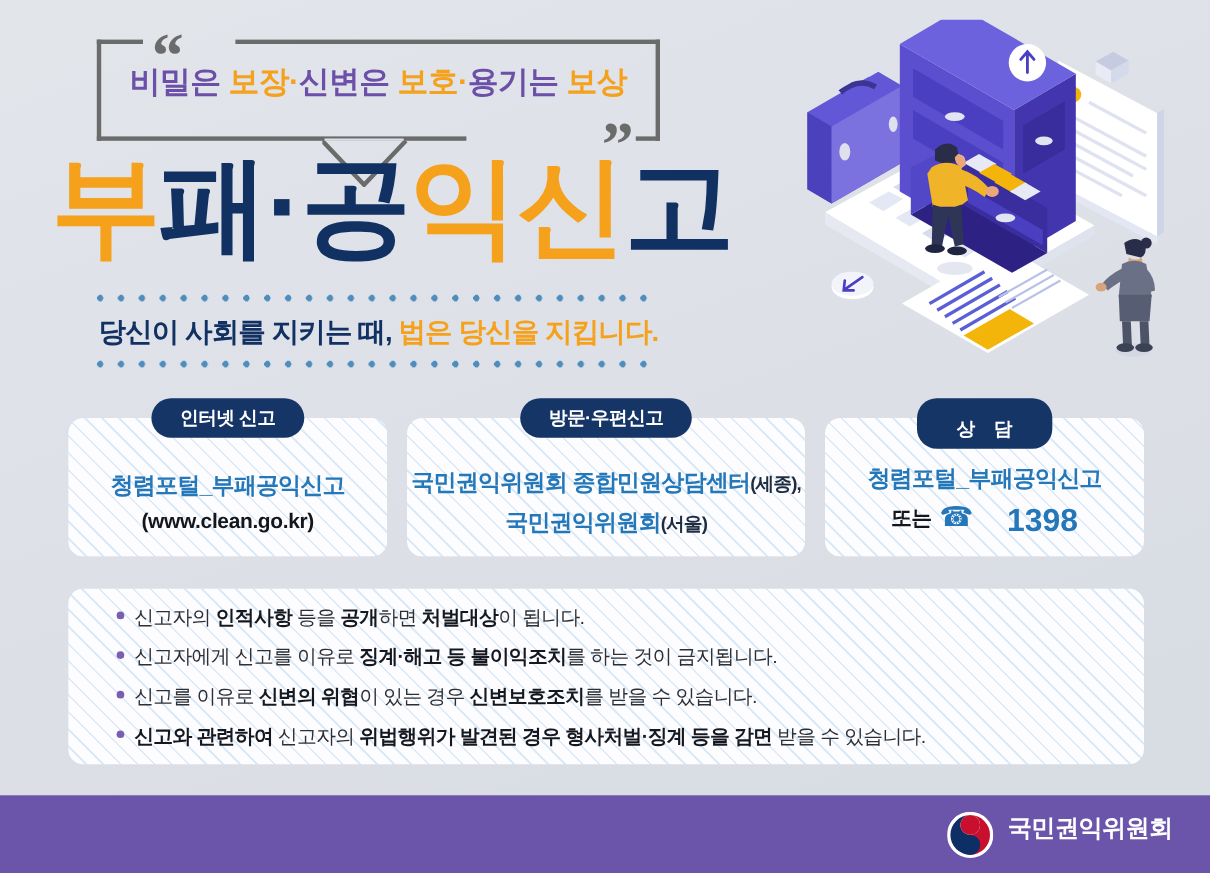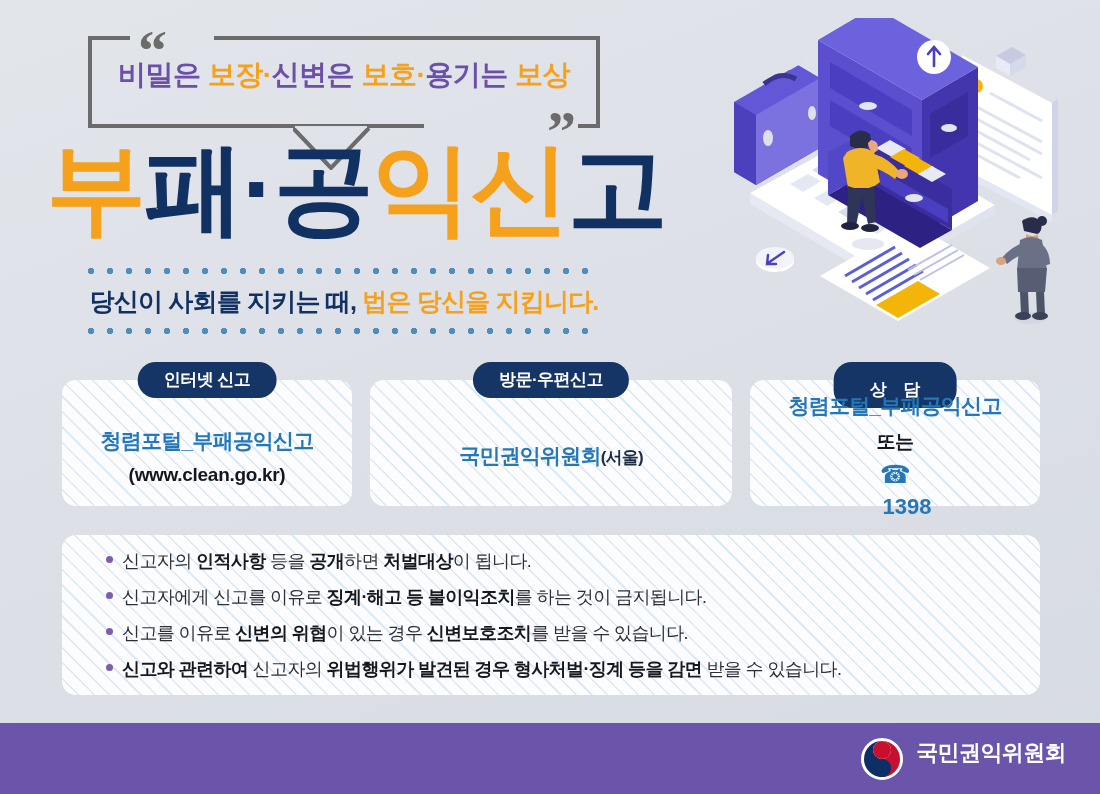--- a/index.html
+++ b/index.html
@@ -68,23 +68,23 @@
     background:#153567;color:#fff;border-radius:18px;
     font-size:17px;font-weight:bold;letter-spacing:-0.5px;
     padding:6px 26px 7px;white-space:nowrap;}
   .badge.wide{letter-spacing:6px;padding:16px 30px 7px 36px;}
   .card-body{position:absolute;left:0;right:0;top:26px;bottom:0;
     display:flex;flex-direction:column;align-items:center;justify-content:center;gap:9px;}
   .ln-blue{font-size:21px;font-weight:bold;color:#2477b8;letter-spacing:-0.8px;white-space:nowrap;}
   .ln-blue .sfx{font-size:17px;color:#1d2c40;font-weight:bold;}
   .ln-dark{font-size:19px;font-weight:bold;color:#14161c;letter-spacing:-0.3px;white-space:nowrap;}
   .ln-tel{font-size:19px;font-weight:bold;color:#14161c;letter-spacing:-0.5px;
-    display:flex;align-items:center;gap:7px;white-space:nowrap;flex-direction:column;}
+    display:flex;gap:7px;white-space:nowrap;}
   .tel-ico{color:#2477b8;font-size:25px;line-height:25px;}
-  .tel-num{color:#2477b8;font-size:22px;font-weight:bold;letter-spacing:0;margin-left:24px;}
+  .tel-num{color:#2477b8;font-size:29px;font-weight:bold;letter-spacing:0;margin-left:24px;}
 
   
   .notice{position:absolute;left:62px;top:535px;width:978px;height:160px;}
   .notice-inner{position:absolute;inset:0;display:flex;flex-direction:column;
     justify-content:center;gap:12px;padding:0 0 0 44px;box-sizing:border-box;}
   .nrow{display:flex;align-items:baseline;gap:9px;font-size:18px;letter-spacing:-0.6px;
     color:#2c2f36;white-space:nowrap;}
   .ndot{width:7px;height:7px;border-radius:50%;background:#7a5fb0;flex:0 0 7px;
     position:relative;top:-4px;}
   .nrow b{font-weight:bold;color:#15181f;}
@@ -279,20 +279,23 @@
       <div class="card-body">
         <div class="ln-blue">청렴포털_부패공익신고</div>
         <div class="ln-dark">(www.clean.go.kr)</div>
       </div>
     </div>
 
     <div class="card c2 striped">
       <div class="badge">방문·우편신고</div>
       <div class="card-body">
         <div class="ln-blue">
+          <span>국민권익위원회 종합민원상담센터</span><span class="sfx">(세종),</span>
+        </div>
+        <div class="ln-blue">
           <span>국민권익위원회</span><span class="sfx">(서울)</span>
         </div>
       </div>
     </div>
 
     <div class="card c3 striped">
       <div class="badge wide">상 담</div>
       <div class="card-body">
         <div class="ln-blue">청렴포털_부패공익신고</div>
         <div class="ln-tel">

